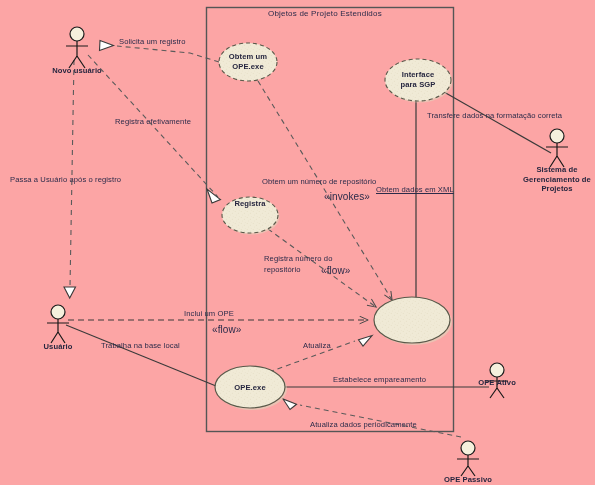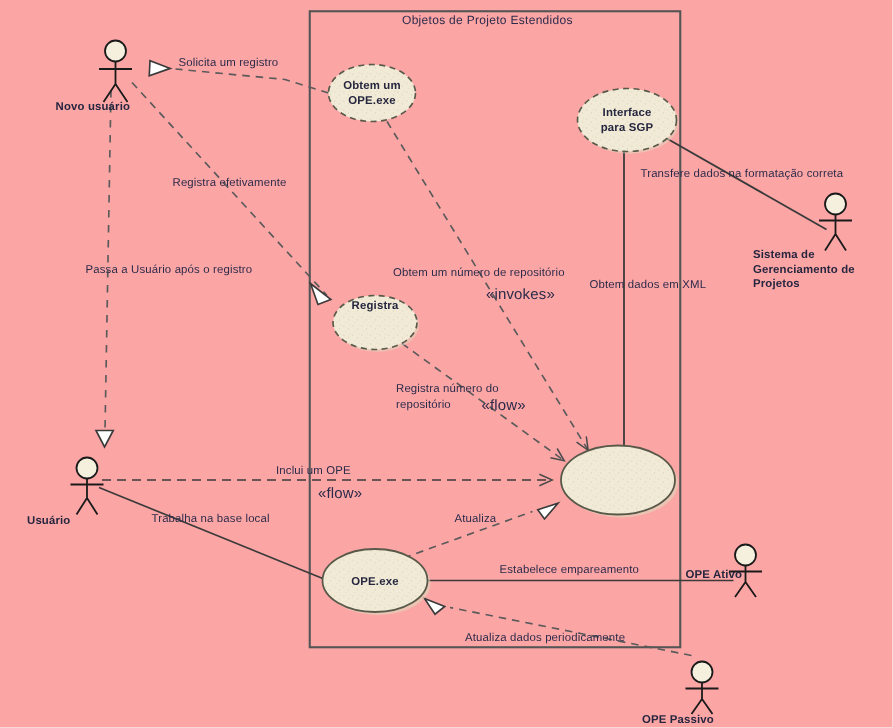--- a/index.html
+++ b/index.html
@@ -31,20 +31,21 @@
   .lbl.stereo{
     font-size:10px;
     color:#2b2b4a;
   }
   .actor-name{
     position:absolute;
     font-size:7.6px;
     font-weight:bold;
     color:#26263f;
     white-space:nowrap;
+    text-align:center;
     line-height:9.5px;
     letter-spacing:0.1px;
   }
   .uc-label{
     position:absolute;
     font-size:7.6px;
     font-weight:bold;
     color:#26263f;
     text-align:center;
     white-space:pre-line;
@@ -214,26 +215,26 @@
   </div>
 
   <div class="actor-name" style="left:457px; top:378px; width:80px;">OPE Ativo</div>
 
   <div class="actor-name" style="left:428px; top:475px; width:80px;">OPE Passivo</div>
 
   <div class="lbl" style="left:119px; top:38px;">Solicita um registro</div>
 
   <div class="lbl" style="left:115px; top:118px;">Registra efetivamente</div>
 
-  <div class="lbl" style="left:10px; top:176px;margin-left:47px;">Passa a Usuário após o registro</div>
+  <div class="lbl" style="left:10px; top:176px;">Passa a Usuário após o registro</div>
 
   <div class="lbl" style="left:262px; top:178px;">Obtem um número de repositório</div>
   <div class="lbl stereo" style="left:324px; top:192px;">«invokes»</div>
 
-  <div class="lbl" style="left:393px; top:186px;">Obtem dados em XML</div>
+  <div class="lbl" style="left:376px; top:186px;text-decoration:underline;">Obtem dados em XML</div>
 
   <div class="lbl" style="left:427px; top:112px;">Transfere dados na formatação correta</div>
 
   <div class="lbl" style="left:264px; top:253px; white-space:pre-line; line-height:11px;">Registra número do
 repositório</div>
   <div class="lbl stereo" style="left:321px; top:266px;">«flow»</div>
 
   <div class="lbl" style="left:184px; top:310px;">Inclui um OPE</div>
   <div class="lbl stereo" style="left:212px; top:325px;">«flow»</div>
 

